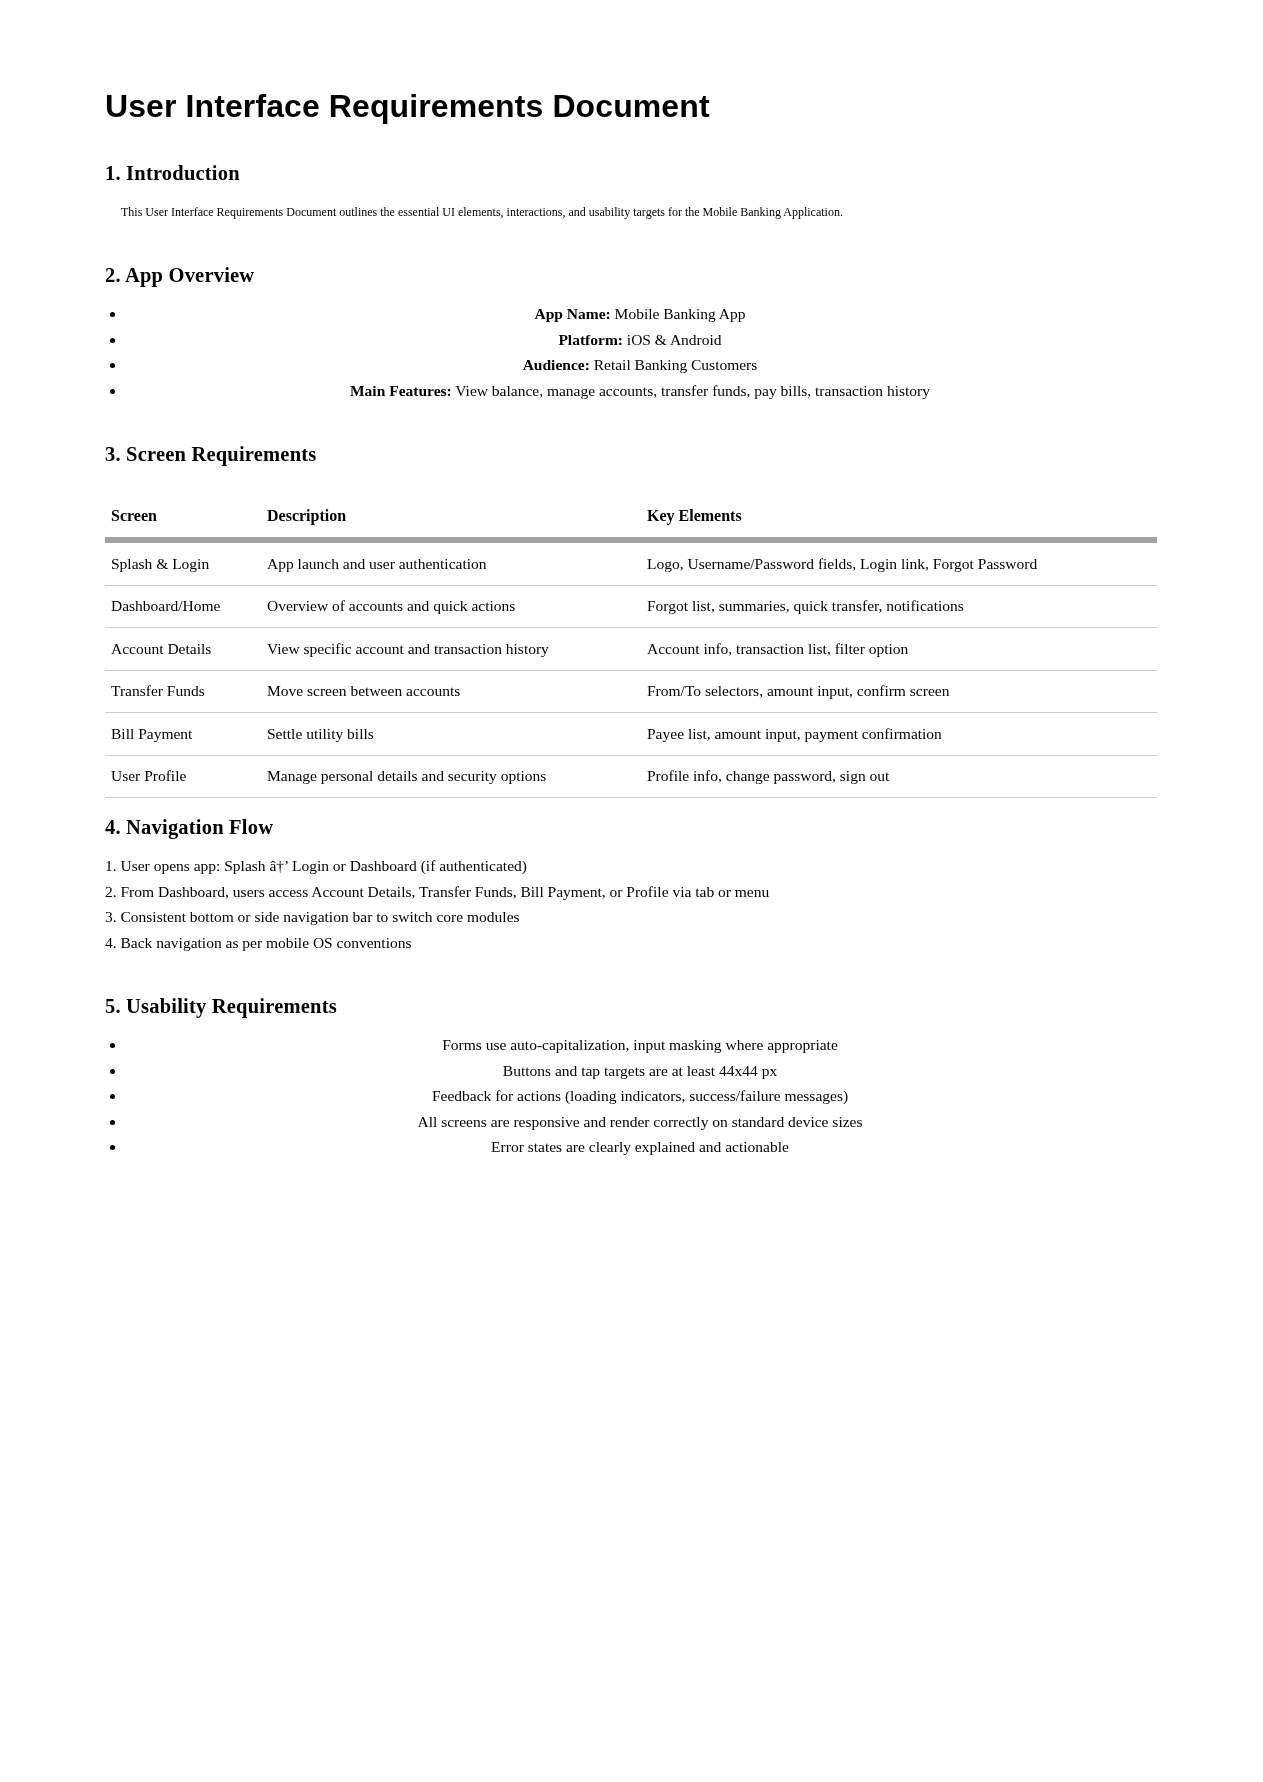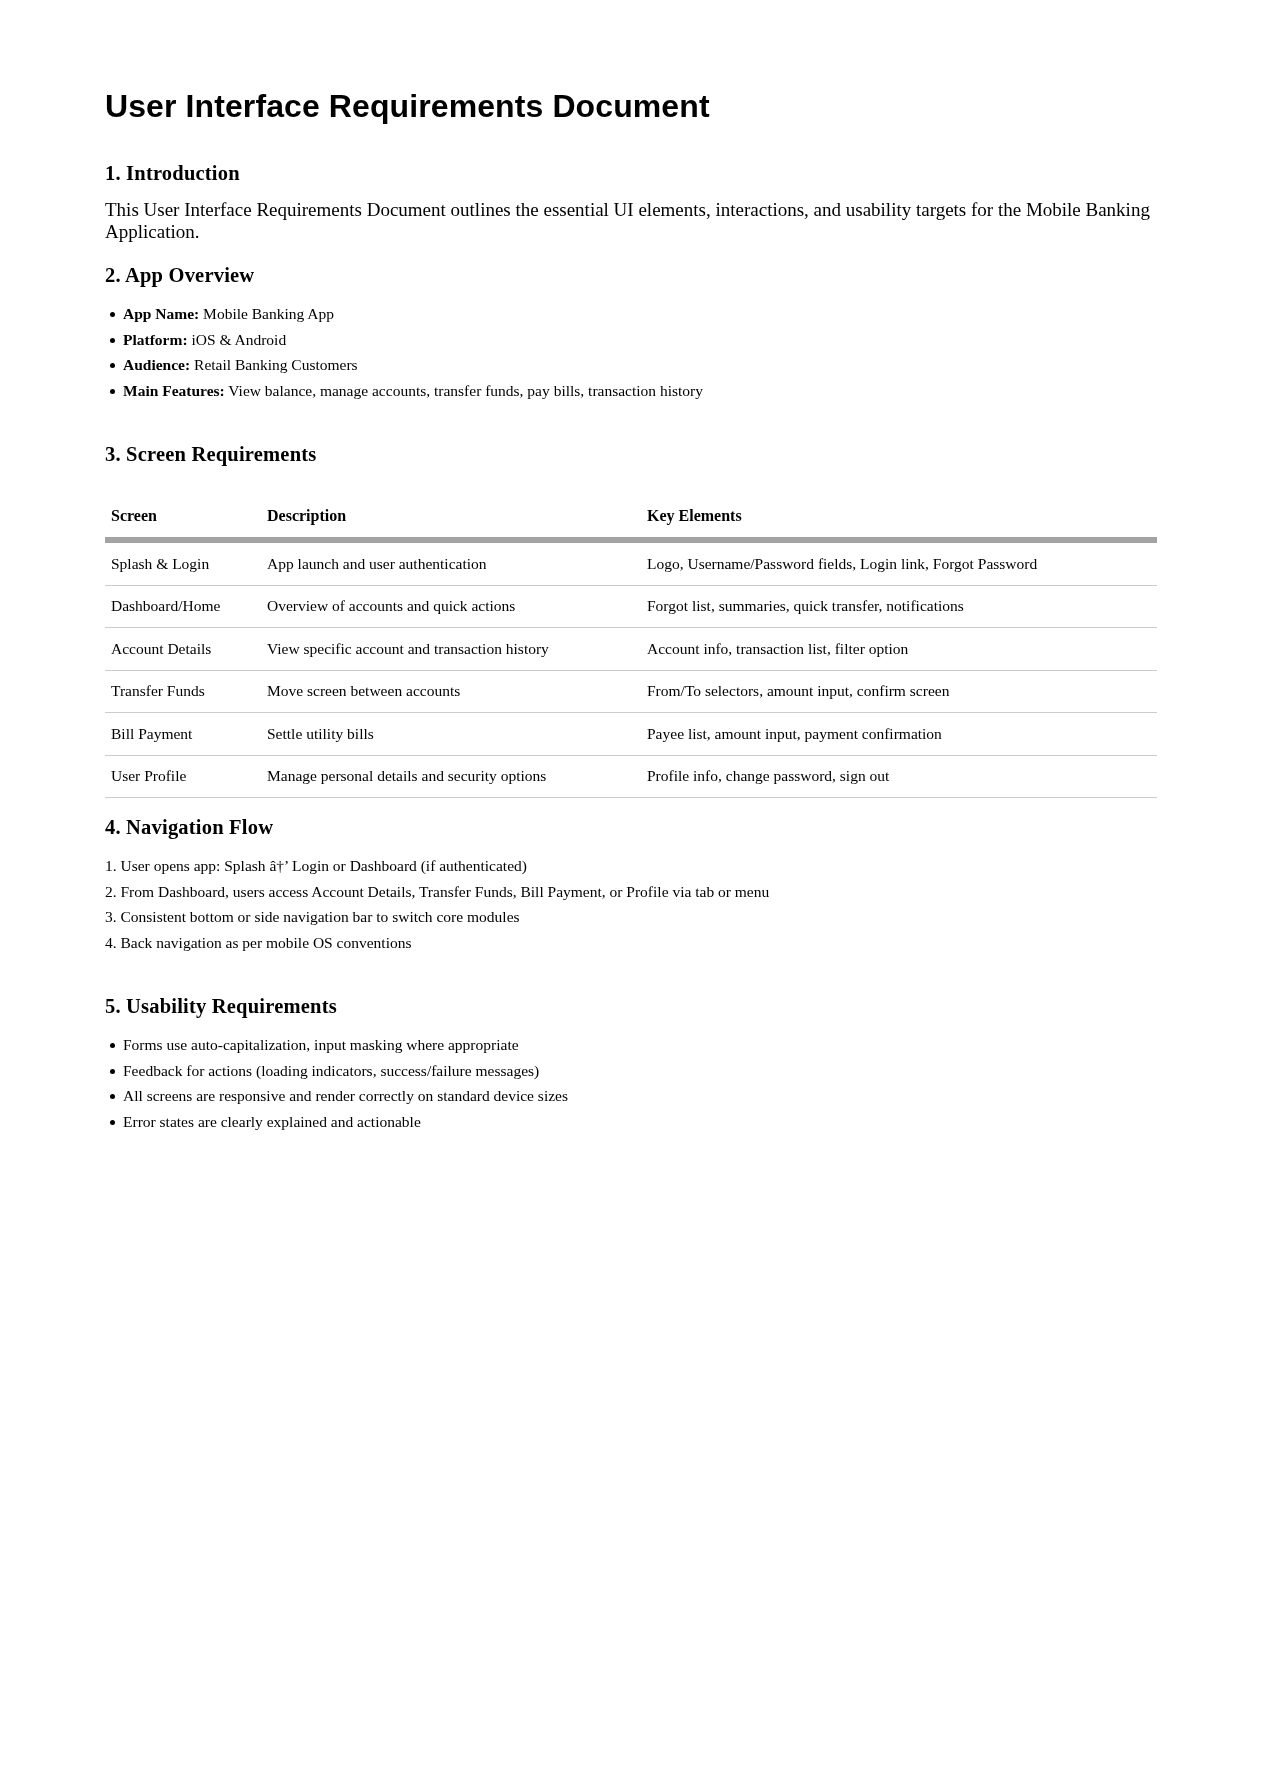--- a/index.html
+++ b/index.html
@@ -38,36 +38,37 @@
       width: 1052px;
       font-family: Liberation Serif, serif;
     }
     h2 {
       font-size: 20.5px;
       font-weight: bold;
       margin: 0 0 14px 0;
       letter-spacing: 0.2px;
     }
     p.intro {
-      font-size: 19px;
-      margin: 0;
+      font-size: 12px;
+      margin: 16px;
       line-height: 22px;
     }
     ul, ol {
       margin: 0;
       padding: 0;
       font-size: 15.5px;
       line-height: 25.6px;
     }
     ul {
       padding-left: 18px;
       list-style: none;
     }
     ul li {
       position: relative;
+      text-align: center;
     }
     ul li::before {
       content: "";
       position: absolute;
       left: -13px;
       top: 11px;
       width: 5px;
       height: 5px;
       border-radius: 50%;
       background: #000;
@@ -187,20 +188,21 @@
       <li>From Dashboard, users access Account Details, Transfer Funds, Bill Payment, or Profile via tab or menu</li>
       <li>Consistent bottom or side navigation bar to switch core modules</li>
       <li>Back navigation as per mobile OS conventions</li>
     </ol>
   </div>
 
   <div class="section" style="top:995px;">
     <h2>5. Usability Requirements</h2>
     <ul>
       <li>Forms use auto-capitalization, input masking where appropriate</li>
+      <li>Buttons and tap targets are at least 44x44 px</li>
       <li>Feedback for actions (loading indicators, success/failure messages)</li>
       <li>All screens are responsive and render correctly on standard device sizes</li>
       <li>Error states are clearly explained and actionable</li>
     </ul>
   </div>
 
 
 </div>
 
 </body></html>

